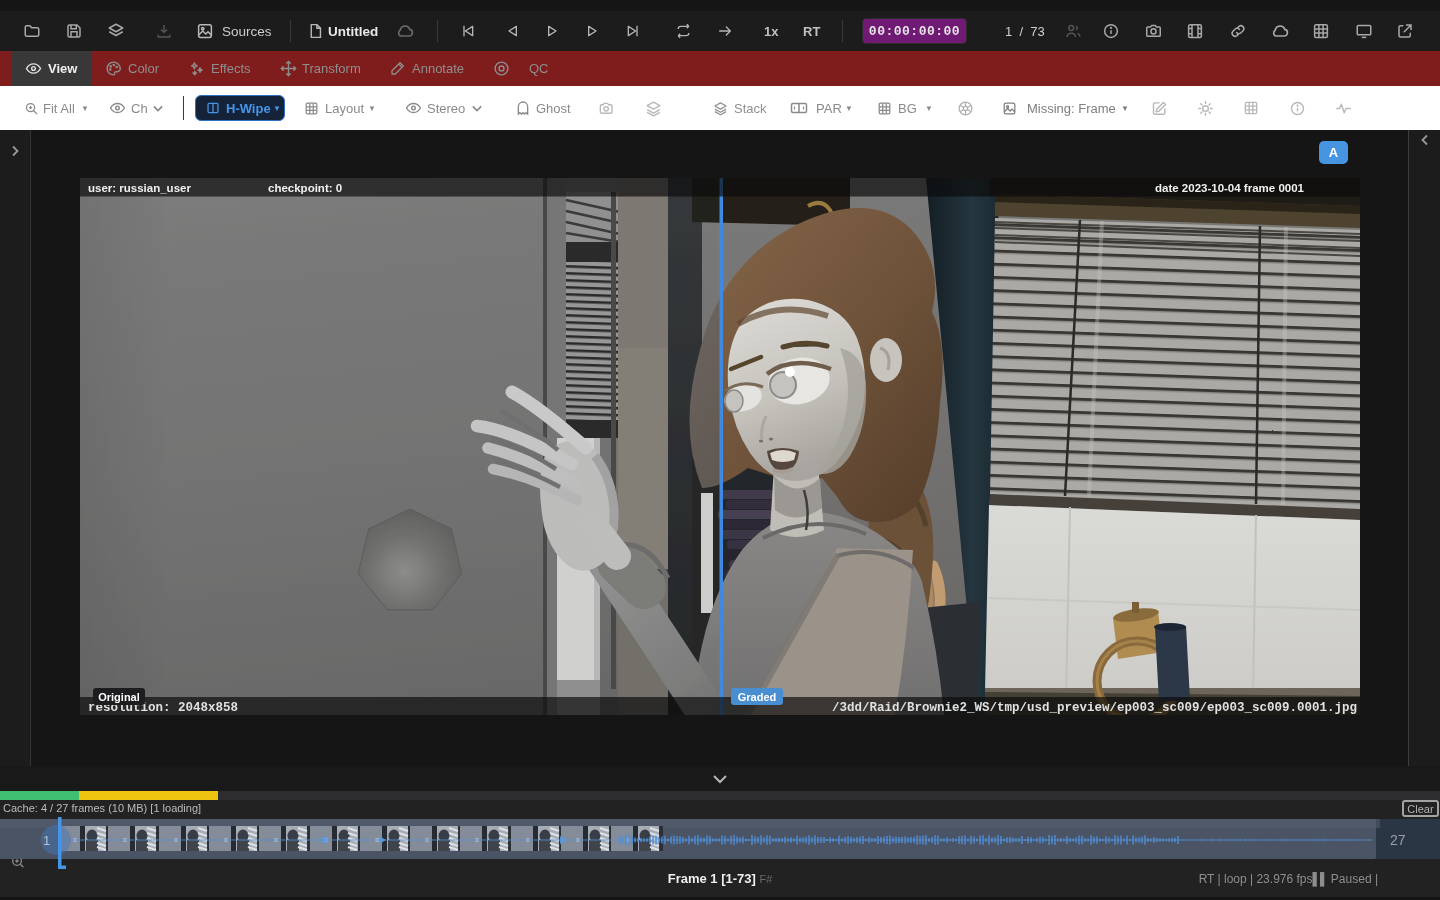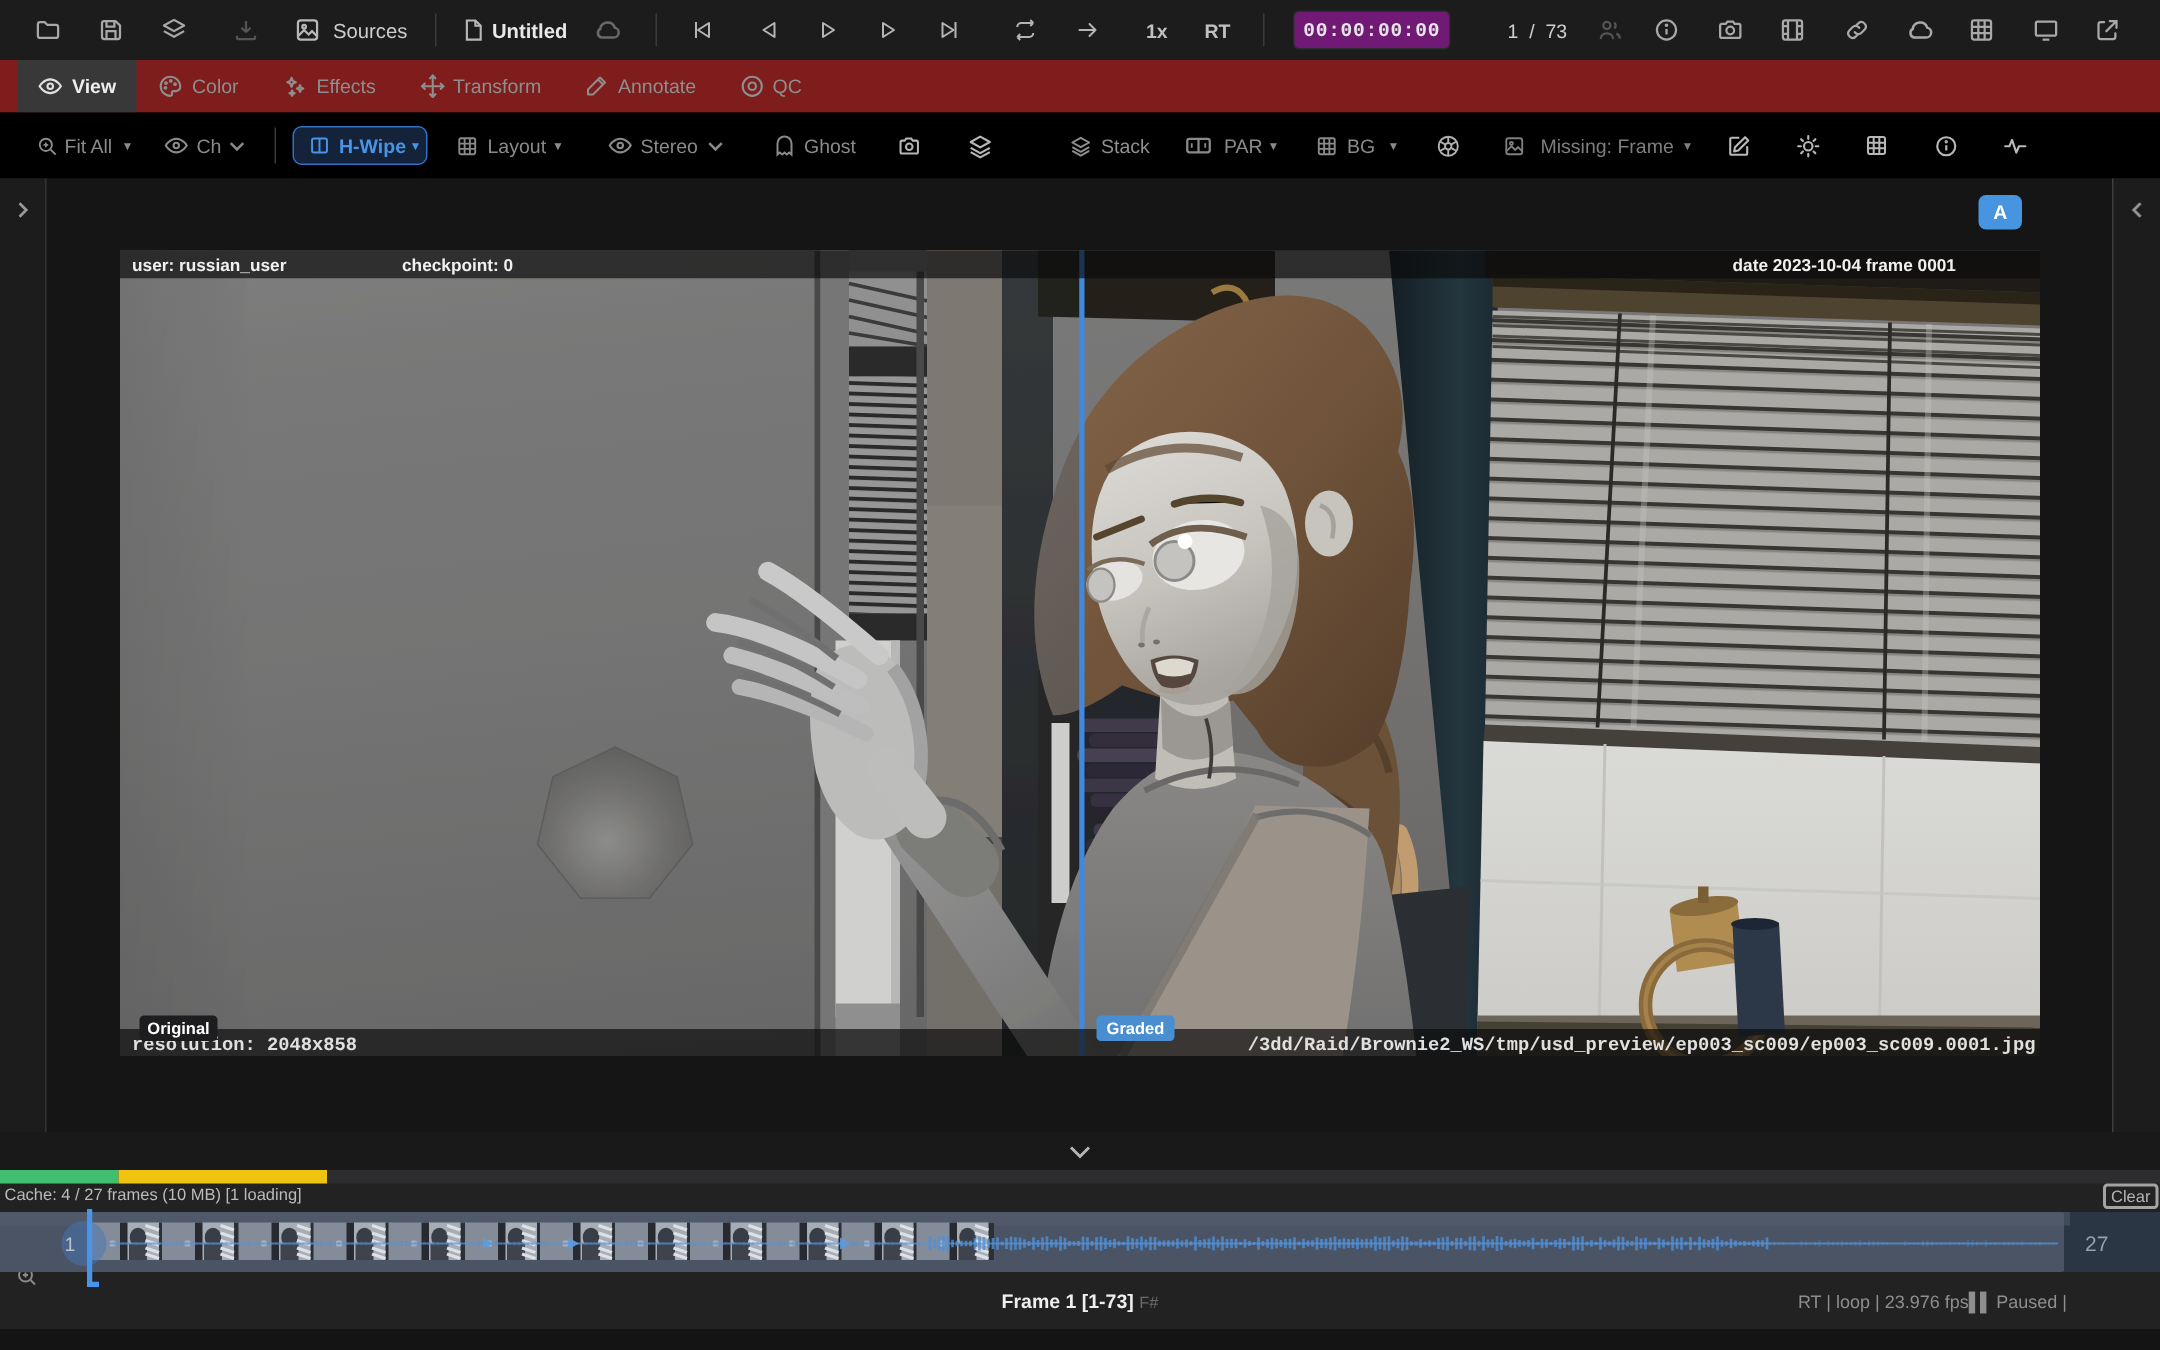--- a/index.html
+++ b/index.html
@@ -1,25 +1,25 @@
 <!DOCTYPE html>
 <html><head>
 <meta charset="utf-8">
 <style>
   * { margin:0; padding:0; box-sizing:border-box; }
   html,body { width:1440px; height:900px; overflow:hidden; background:#151515;
     font-family:"Liberation Sans", sans-serif; }
   .abs { position:absolute; }
-  #app { position:relative; width:1440px; height:668px; }
+  #app { position:relative; width:1440px; height:668px;margin-top:11px; }
   .icon { display:inline-block; vertical-align:middle; }
   .vline { position:absolute; width:1px; background:#3a3a3a; }
   
   #topbar { position:absolute; left:0; top:0; width:1440px; height:40px; background:#1c1c1c; }
   #tabbar { position:absolute; left:0; top:40px; width:1440px; height:35px; background:#7f1d1d; }
-  #toolbar3 { position:absolute; left:0; top:75px; width:1440px; height:44px; background:#000000; }
+  #toolbar3 { position:absolute; left:0; top:75px; width:1440px; height:44px; background:#ffffff; }
   #viewport { position:absolute; left:0; top:119px; width:1440px; height:636px; background:#151515; }
   #lstrip { position:absolute; left:0; top:119px; width:31px; height:636px; background:#1c1c1c; border-right:1px solid #333; }
   #rstrip { position:absolute; left:1408px; top:119px; width:32px; height:636px; background:#1c1c1c; border-left:1px solid #3e3e3e; }
   .titem { position:absolute; top:0; height:40px; display:flex; align-items:center; color:#a8a8a8; }
   .t3item { position:absolute; top:0; height:44px; display:flex; align-items:center; color:#8a8a8a; font-size:13px; }
   .tabitem { position:absolute; top:0; height:35px; display:flex; align-items:center; color:#8e8e8e; font-size:13px; }
   #botpanel { position:absolute; left:0; top:755px; width:1440px; height:145px; background:#222; }
 </style>
 </head>
 <body>
@@ -173,21 +173,21 @@
         <path d="M15 4l5 5L8 21H3v-5z"></path>
         <path d="M13 6l5 5"></path>
       </svg>
     <div class="tabitem" style="left:412px">Annotate</div>
     <svg class="abs icon" style="left:493px;top:9px" width="17" height="17" viewBox="0 0 24 24" fill="none" stroke="#8e8e8e" stroke-width="2">
         <circle cx="12" cy="12" r="9"></circle>
         <path d="M12 3v6M12 15v6M3 12h6M15 12h6" opacity="0"></path>
         <path d="M12 3l4 6.5M21 12l-6.5 4M12 21l-4-6.5M3 12l6.5-4" opacity="0"></path>
         <circle cx="12" cy="12" r="3.5"></circle>
       </svg>
-    <div class="tabitem" style="left:515px">QC</div>
+    <div class="tabitem" style="left:529px">QC</div>
   </div>
   <div id="toolbar3">
     <svg class="abs icon" style="left:24px;top:15px" width="15" height="15" viewBox="0 0 24 24" fill="none" stroke="#8a8a8a" stroke-width="2">
         <circle cx="10.5" cy="10.5" r="6.5"></circle>
         <path d="M15.5 15.5L21 21"></path>
         <path d="M10.5 8v5M8 10.5h5"></path>
       </svg>
     <div class="t3item" style="left:43px">Fit All</div>
     <div class="t3item" style="left:81px;font-size:8px">▼</div>
     <svg class="abs icon" style="left:109px;top:15px" width="17" height="14" viewBox="0 0 24 20" fill="none" stroke="#8a8a8a" stroke-width="2">

